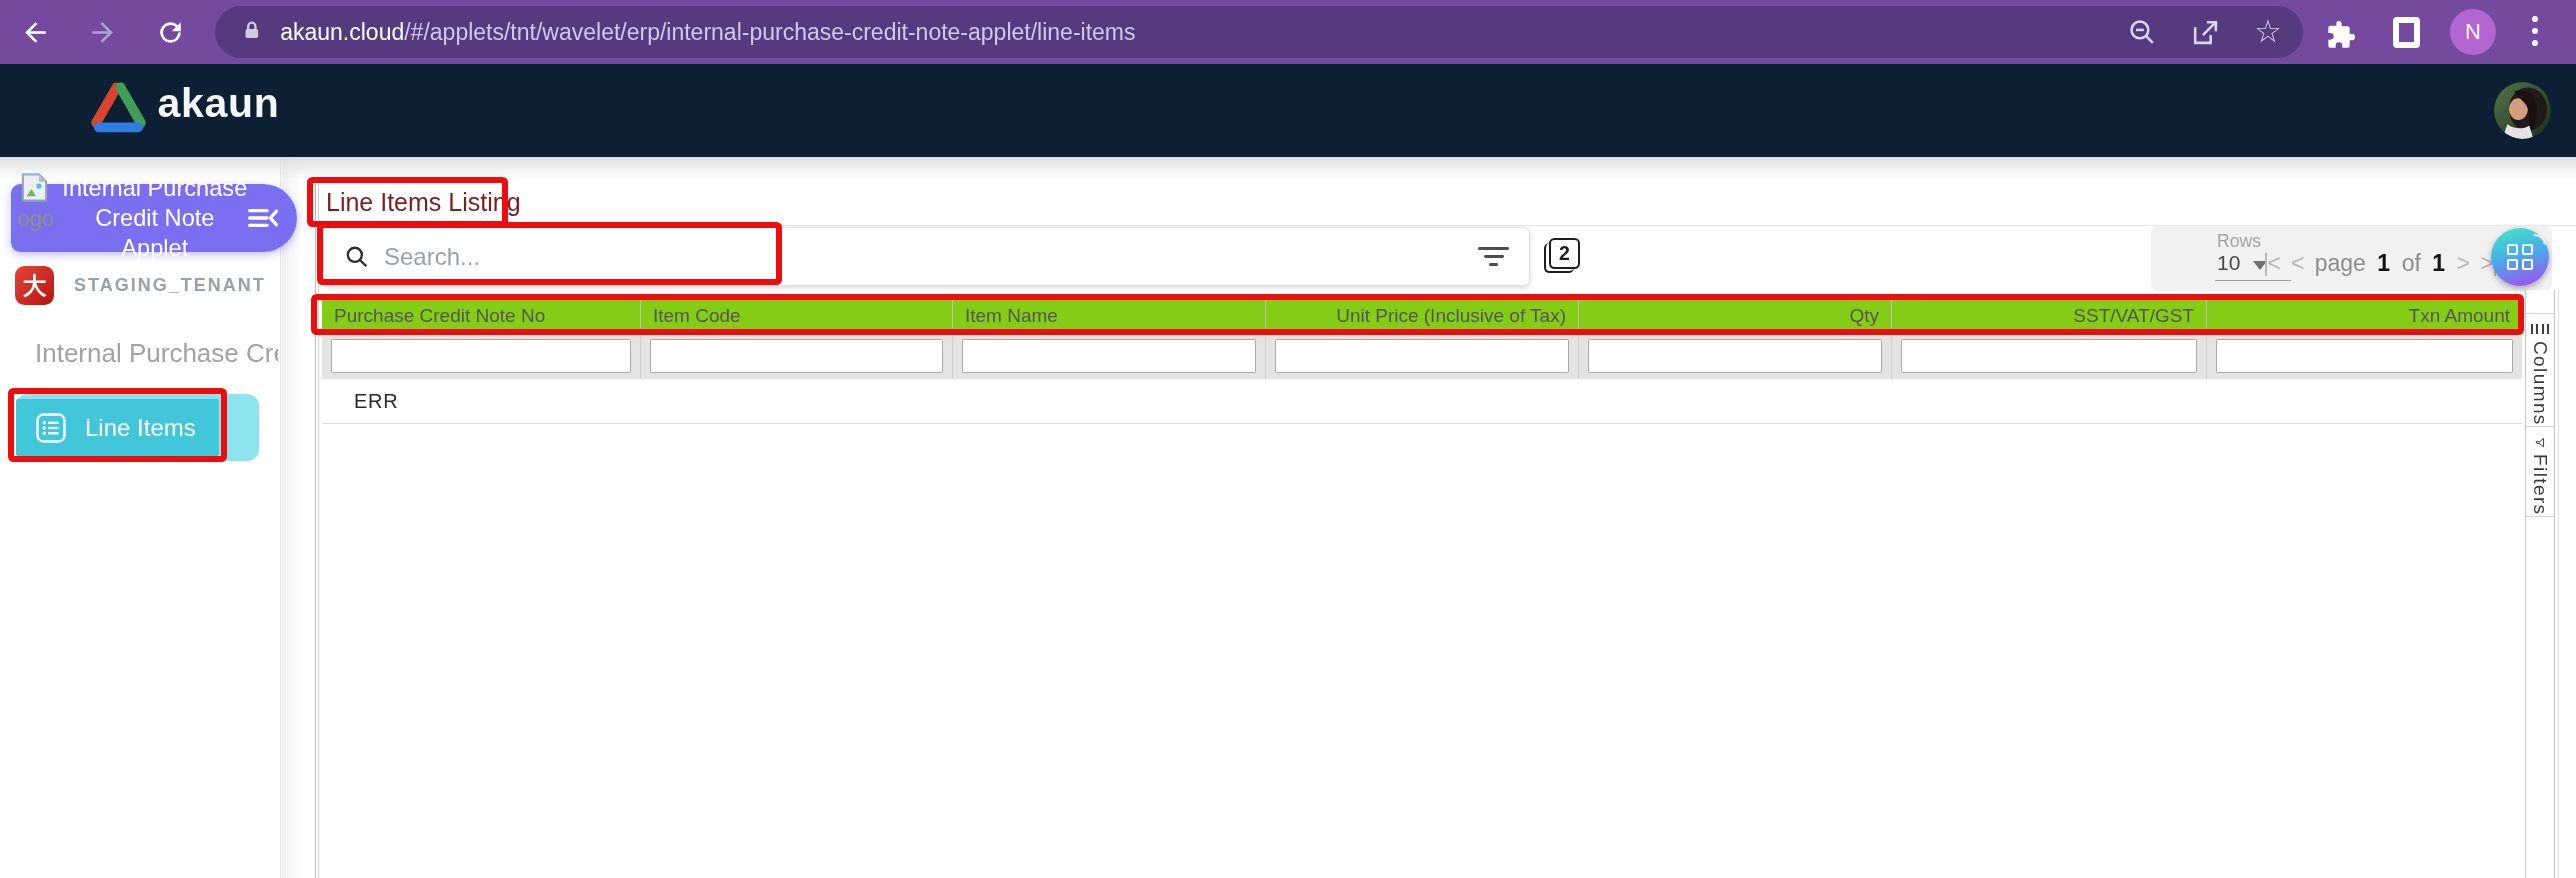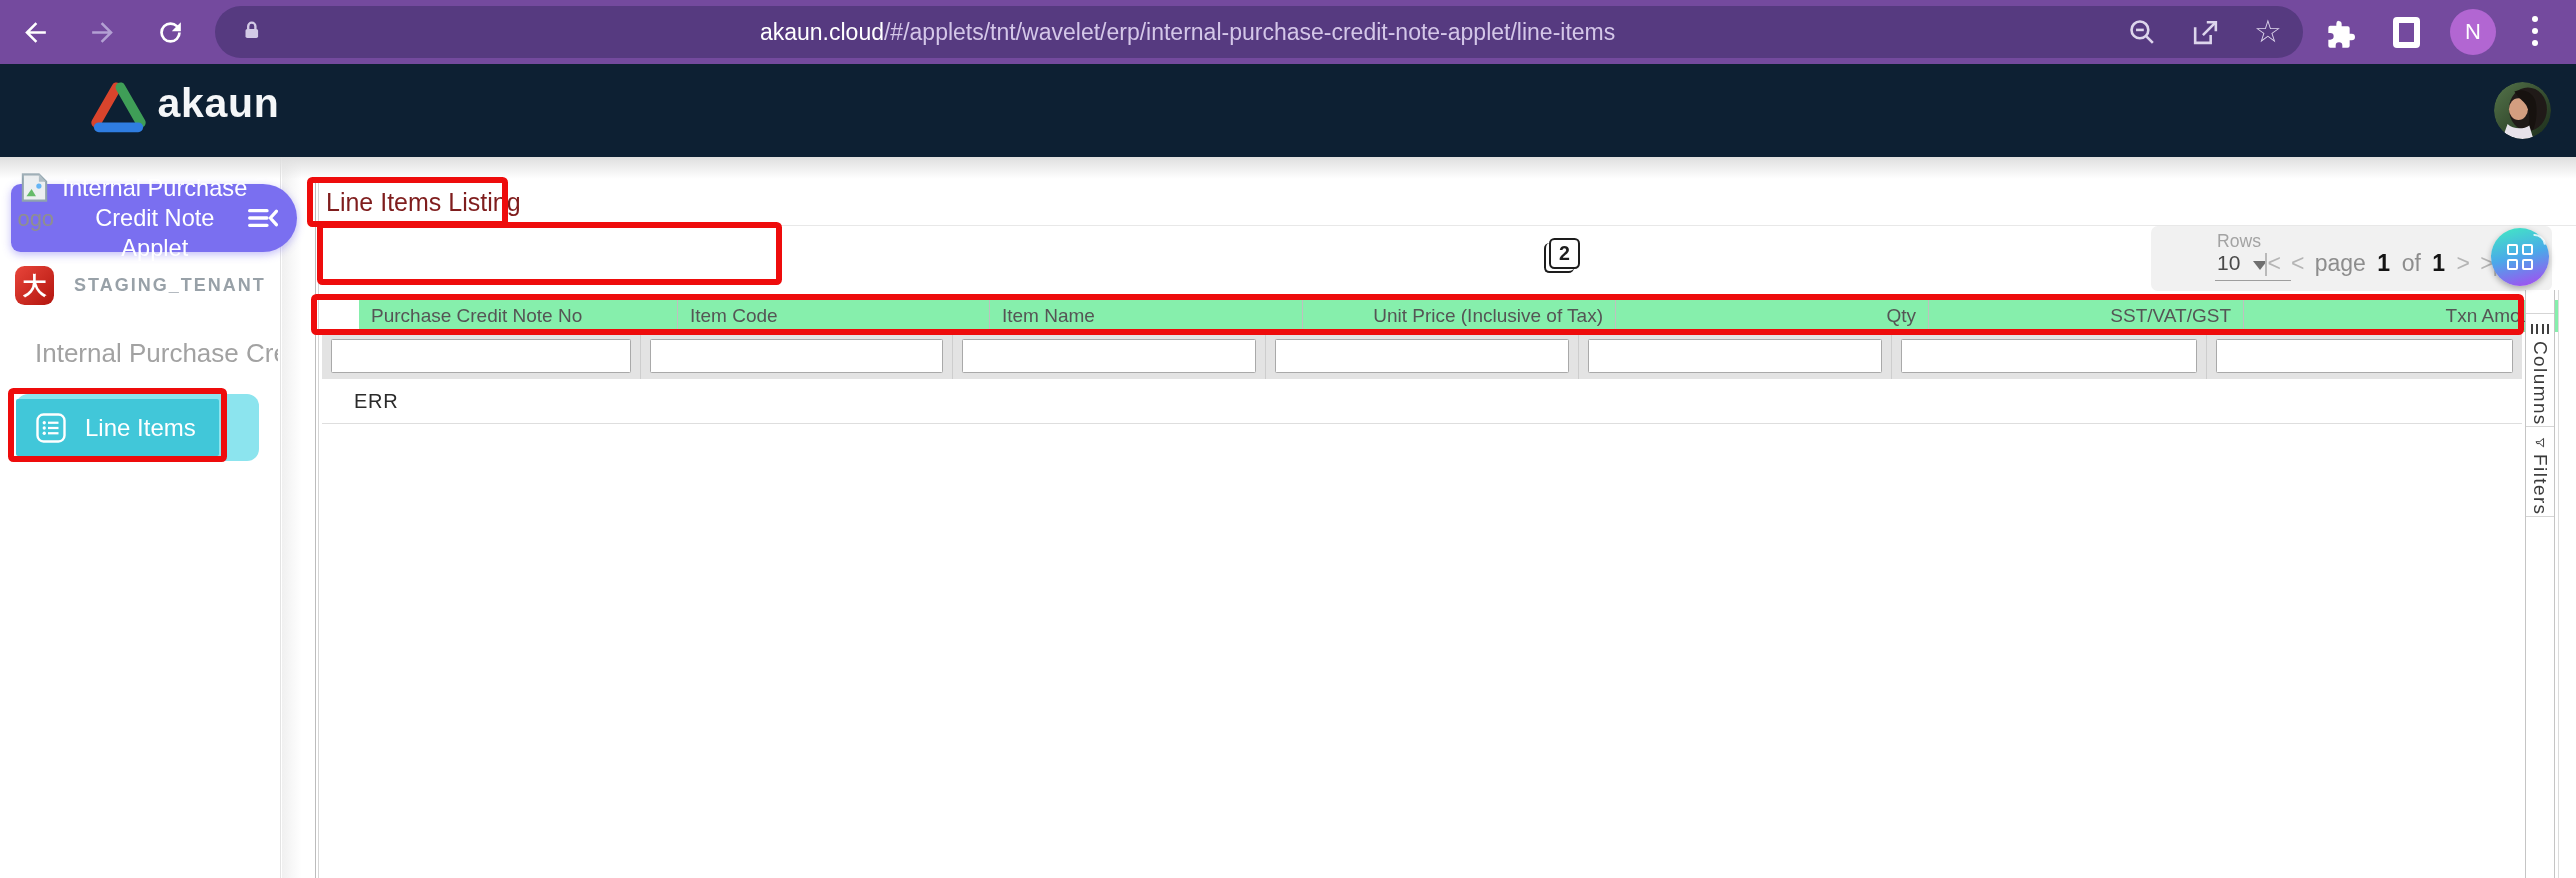--- a/index.html
+++ b/index.html
@@ -5,21 +5,21 @@
   html,body{margin:0;padding:0;background:#fff;}
   *{box-sizing:border-box;}
   .screen{position:relative;width:2576px;height:878px;overflow:hidden;
           font-family:"Liberation Sans","DejaVu Sans",sans-serif;background:#fff;}
 
   
   .chrome{position:absolute;left:0;top:0;width:2576px;height:64px;background:#744a9e;}
   .nav-btn{position:absolute;top:15px;width:35px;height:35px;display:flex;align-items:center;justify-content:center;}
   .nav-btn.back{left:17.6px;} .nav-btn.fwd{left:85px;} .nav-btn.reload{left:153px;}
   .urlbar{position:absolute;left:215px;top:6px;width:2088px;height:52px;border-radius:26px;
-          background:#563a80;display:flex;align-items:center;padding:0 19px 0 26px;text-align:center;}
+          background:#563a80;display:flex;align-items:center;padding:0 19px 0 26px;}
   .url{flex:1;font-size:23px;margin-left:17.6px;white-space:nowrap;overflow:hidden;}
   .url .host{color:#ffffff;font-weight:500;}
   .url .path{color:#d4c7e8;}
   .pill-ic{width:32px;height:32px;margin-left:31px;display:flex;align-items:center;justify-content:center;color:#ddd5ec;}
   .star-glyph{font-size:31px;line-height:32px;color:#ddd5ec;}
   .chrome-ic{position:absolute;top:15.5px;width:34px;height:34px;display:flex;align-items:center;justify-content:center;}
   .chrome-ic.puzzle{left:2324px;} .chrome-ic.panel{left:2389px;}
   .panel-sq{width:27px;height:31px;border:6px solid #fff;border-radius:4px;}
   .profile-badge{position:absolute;left:2450px;top:8.8px;width:46px;height:46px;border-radius:50%;
                  background:#b266d2;color:#fff;font-size:22px;display:flex;align-items:center;justify-content:center;}
@@ -90,22 +90,22 @@
 
   .grid-fab{position:absolute;left:2491px;top:228px;width:58px;height:58px;border-radius:50%;z-index:6;
             background:linear-gradient(165deg,#43e0c8 8%,#4aa9e9 48%,#9d54f0 92%);
             box-shadow:0 2.7px 6.8px rgba(0,0,0,.3);display:flex;align-items:center;justify-content:center;}
   .grid-ic{display:grid;grid-template-columns:10.8px 10.8px;grid-template-rows:10.8px 10.8px;gap:4px;}
   .grid-ic i{border:2px solid #fff;border-radius:2px;}
   .grid-fab::after{content:"";position:absolute;right:3.4px;top:6px;width:19px;height:19px;border:2px solid transparent;
                    border-top-color:rgba(255,255,255,.8);border-radius:50%;transform:rotate(40deg);}
 
   
-  .thead{position:absolute;left:322px;top:300px;width:2200px;height:32px;background:#86efac;display:flex;
-         font-size:19px;color:#555;margin-left:37px;}
+  .thead{position:absolute;left:322px;top:300px;width:2200px;height:32px;background:#84cc16;display:flex;
+         font-size:19px;color:#555;}
   .th{line-height:32px;padding:0 12px;border-right:0.7px solid #bfbfbf;overflow:hidden;white-space:nowrap;}
   .th:last-child{border-right:none;}
   .al{text-align:left;} .ar{text-align:right;}
   .c0{width:319px;} .c1{width:312px;} .c2{width:313px;} .c3{width:313px;} .c4{width:313px;} .c5{width:315px;} .c6{width:315px;}
 
   .tfilter{position:absolute;left:322px;top:332px;width:2200px;height:47px;background:#e3e3e3;display:flex;}
   .fc{padding:6.8px 8.8px;border-right:0.7px solid #cdcdcd;}
   .fc:last-child{border-right:none;}
   .fc input{width:100%;height:34px;border:1.4px solid #a9a9a9;border-radius:1.4px;background:#fff;outline:none;
             font-size:20px;padding:0 6.8px;font-family:"Liberation Sans","DejaVu Sans",sans-serif;}
@@ -270,20 +270,32 @@
   </div>
 
   <div class="card-bg"></div>
   <div class="card-line"></div>
 
   <h1 class="page-title">Line Items Listing</h1>
   <div class="divider"></div>
 
   <div class="toolbar-panel"></div>
 
+  <div class="searchbox">
+    <svg width="26" height="26" viewBox="0 0 24 24">
+      <circle cx="10" cy="10" r="6.5" stroke="#2f2f2f" stroke-width="2.2" fill="none"></circle>
+      <path d="M15 15l5.5 5.5" stroke="#2f2f2f" stroke-width="2.2"></path>
+    </svg>
+    <input placeholder="Search..." style="">
+    <span class="filter-lines">
+        <i></i>
+        <i></i>
+        <i></i>
+      </span>
+  </div>
 
   <div class="layout2">
     <span class="l2-back"></span>
     <span class="l2-front">2</span>
   </div>
 
   <span class="rows-lbl">Rows</span>
   <span class="rows-val">10</span>
   <span class="caret"></span>
   <span class="rows-underline"></span>

